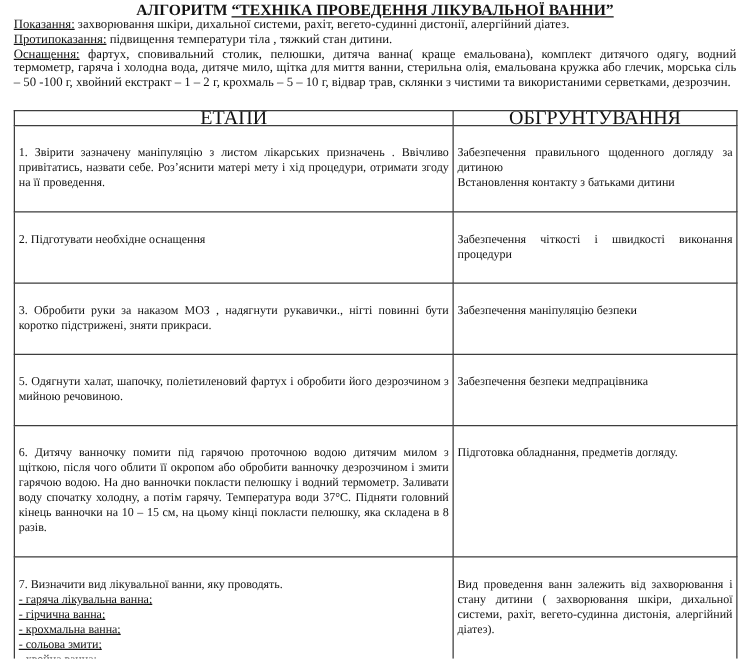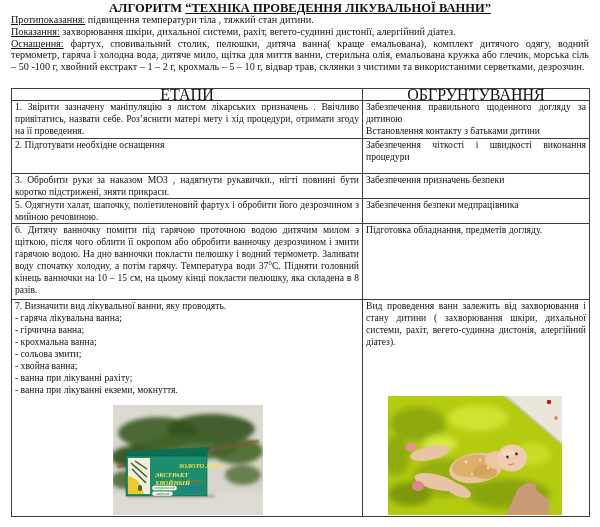--- a/index.html
+++ b/index.html
@@ -8,39 +8,39 @@
   .doc-title{position:absolute;top:1px;left:0;right:0;text-align:center;
              font-size:12.5px;font-weight:bold;white-space:nowrap;}
   .title-quoted{text-decoration:underline;}
   .intro{position:absolute;top:14px;left:11px;width:578px;font-size:10.2px;
          line-height:11.8px;text-align:justify;}
   .lbl{text-decoration:underline;}
   table.algo{position:absolute;top:88px;left:11px;width:578px;border-collapse:collapse;
              table-layout:fixed;}
   table.algo th, table.algo td{border:1px solid #3d3d3d;vertical-align:top;overflow:hidden;}
   table.algo th{font-weight:normal;font-size:16px;line-height:11px;padding:0;text-align:center;}
-  table.algo td{font-size:9.6px;line-height:12px;padding:0 3px;}
+  table.algo td{font-size:9.6px;line-height:12px;padding:16px 3px;}
   .j{text-align:justify;}
   .rel{position:relative;}
-  .list-line{white-space:nowrap;}
+  .list-line{white-space:nowrap;text-decoration:underline;}
   .photo{position:absolute;}
   .photo-pine{left:101px;top:105px;width:150px;height:110px;}
   .photo-baby{left:25px;top:96px;width:174px;height:119px;}
   svg{display:block;}
 </style>
 </head>
 <body>
 
 <div class="sheet">
 
   <div class="doc-title"><span>АЛГОРИТМ </span><span class="title-quoted">“ТЕХНІКА ПРОВЕДЕННЯ ЛІКУВАЛЬНОЇ ВАННИ”</span></div>
 
   <div class="intro">
+    <div><span class="lbl">Показання:</span><span> захворювання шкіри, дихальної системи, рахіт, вегето-судинні дистонії, алергійний діатез.</span></div>
     <div><span class="lbl">Протипоказання:</span><span> підвищення температури тіла , тяжкий стан дитини.</span></div>
-    <div><span class="lbl">Показання:</span><span> захворювання шкіри, дихальної системи, рахіт, вегето-судинні дистонії, алергійний діатез.</span></div>
     <div><span class="lbl">Оснащення:</span><span>  фартух, сповивальний столик, пелюшки, дитяча ванна( краще емальована), комплект дитячого одягу, водний термометр, гаряча і холодна вода, дитяче мило, щітка для миття ванни, стерильна олія, емальована кружка або глечик, морська сіль – 50 -100 г, хвойний екстракт – 1 – 2 г, крохмаль – 5 – 10 г, відвар трав, склянки з чистими та використаними серветками, дезрозчин.</span></div>
   </div>
 
   <table class="algo">
     <colgroup>
         <col style="width:351px">
         <col style="width:227px">
       </colgroup>
     <tbody>
         <tr style="height:12px">
@@ -53,21 +53,21 @@
         <div class="j">Забезпечення правильного щоденного догляду за дитиною</div>
         <div>Встановлення контакту з батьками дитини</div>
       </td>
     </tr>
     <tr style="height:35px">
       <td>2. Підготувати необхідне оснащення</td>
       <td class="j">Забезпечення чіткості і швидкості  виконання процедури</td>
     </tr>
     <tr style="height:24px">
       <td class="j">3. Обробити руки за наказом МОЗ , надягнути  рукавички., нігті повинні бути коротко підстрижені, зняти прикраси.</td>
-      <td>Забезпечення призначень безпеки</td>
+      <td>Забезпечення маніпуляцію безпеки</td>
     </tr>
     <tr style="height:24px">
       <td class="j">5.  Одягнути халат, шапочку, поліетиленовий фартух і обробити його дезрозчином  з мийною речовиною.</td>
       <td>Забезпечення безпеки медпрацівника</td>
     </tr>
     <tr style="height:76px">
       <td class="j">6.  Дитячу ванночку помити під гарячою проточною водою дитячим милом з щіткою, після чого облити її окропом або обробити ванночку дезрозчином  і змити гарячою водою. На дно ванночки покласти пелюшку і водний термометр. Заливати воду спочатку холодну, а потім гарячу. Температура води 37°С. Підняти головний кінець ванночки на 10 – 15 см, на цьому кінці покласти пелюшку, яка складена в 8 разів.</td>
       <td>Підготовка обладнання, предметів догляду.</td>
     </tr>
     <tr style="height:217px">

